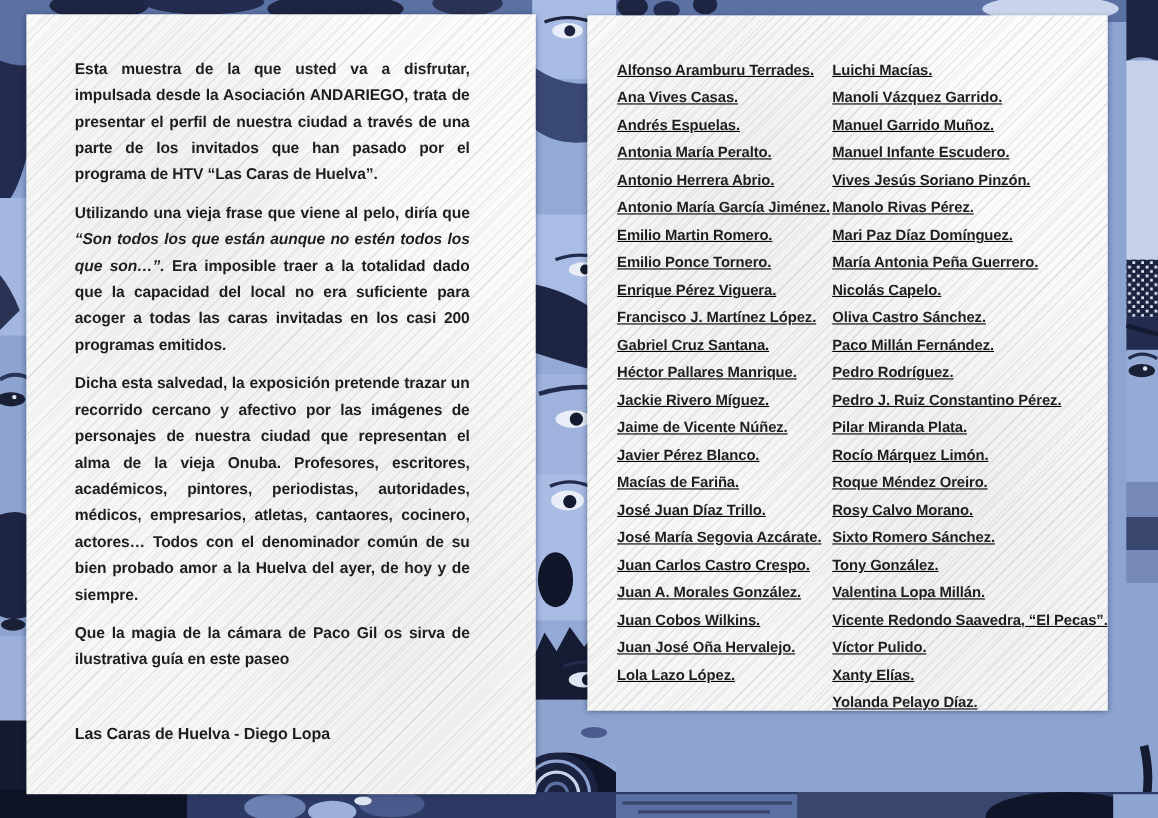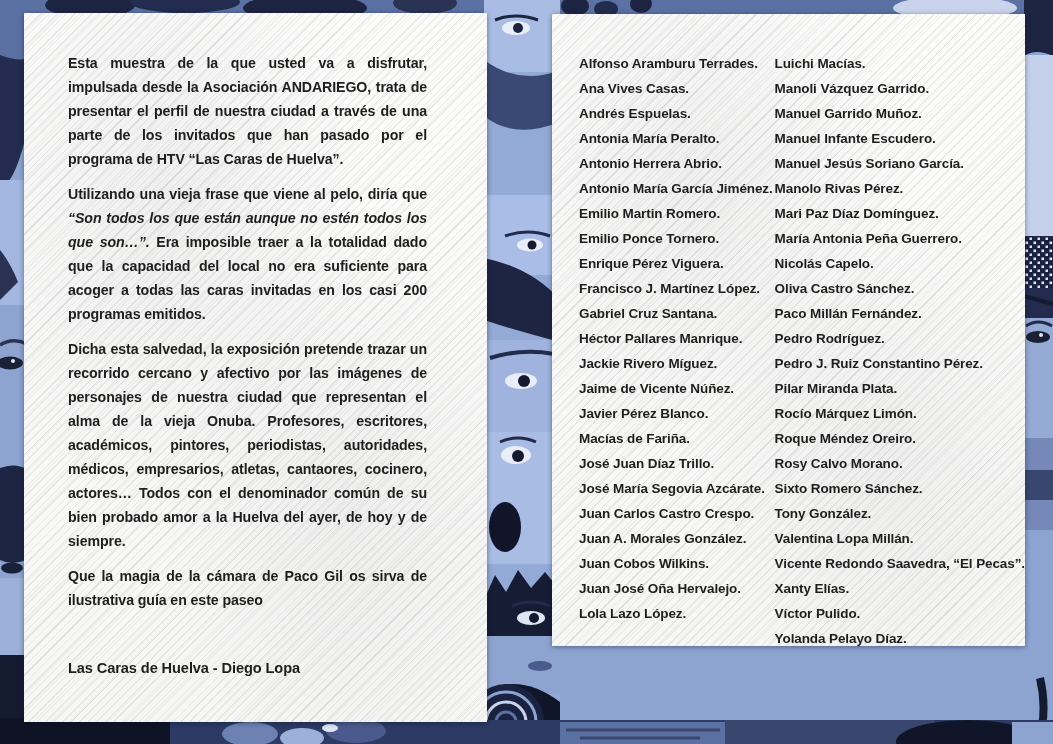--- a/index.html
+++ b/index.html
@@ -14,21 +14,21 @@
     background:
       repeating-linear-gradient(135deg, rgba(98,102,112,0.12) 0px, rgba(98,102,112,0.12) 1px, rgba(0,0,0,0) 1px, rgba(0,0,0,0) 6px),
       repeating-linear-gradient(135deg, rgba(130,134,144,0.07) 0px, rgba(130,134,144,0.07) 2px, rgba(0,0,0,0) 2px, rgba(0,0,0,0) 13px),
       radial-gradient(ellipse at 30% 25%, rgba(140,140,150,0.10), rgba(0,0,0,0) 45%),
       radial-gradient(ellipse at 70% 70%, rgba(140,140,150,0.09), rgba(0,0,0,0) 40%),
       linear-gradient(#fcfcfb,#f6f6f4);
     box-shadow:0 1px 5px rgba(12,18,38,0.45);
     overflow:hidden;
   }
   .panel-left{left:24px;top:13px;width:463px;height:709px;}
-  .panel-right{left:552px;top:14px;width:473px;height:632px;}
+  .panel-right{left:534px;top:14px;width:473px;height:632px;text-decoration:underline;}
   .text-col{padding:38px 60px 0 44px;}
   .body-par{
     margin:0 0 11px 0;
     font-size:14.2px;font-weight:bold;color:#1e1e1e;
     line-height:24px;text-align:justify;letter-spacing:-0.1px;
   }
   .quote-seg{font-style:italic;}
   .signature{
     margin:48px 0 17px 0;
     font-size:14.6px;font-weight:bold;color:#1e1e1e;letter-spacing:-0.1px;
@@ -170,35 +170,35 @@
         <div class="name">Juan A. Morales González.</div>
         <div class="name">Juan Cobos Wilkins.</div>
         <div class="name">Juan José Oña Hervalejo.</div>
         <div class="name">Lola Lazo López.</div>
       </div>
     <div class="col2">
         <div class="name">Luichi Macías.</div>
         <div class="name">Manoli Vázquez Garrido.</div>
         <div class="name">Manuel Garrido Muñoz.</div>
         <div class="name">Manuel Infante Escudero.</div>
-        <div class="name">Manuel Jesús Soriano García.</div>
+        <div class="name">Vives Jesús Soriano Pinzón.</div>
         <div class="name">Manolo Rivas Pérez.</div>
         <div class="name">Mari Paz Díaz Domínguez.</div>
         <div class="name">María Antonia Peña Guerrero.</div>
         <div class="name">Nicolás Capelo.</div>
         <div class="name">Oliva Castro Sánchez.</div>
         <div class="name">Paco Millán Fernández.</div>
         <div class="name">Pedro Rodríguez.</div>
         <div class="name">Pedro J. Ruiz Constantino Pérez.</div>
         <div class="name">Pilar Miranda Plata.</div>
         <div class="name">Rocío Márquez Limón.</div>
         <div class="name">Roque Méndez Oreiro.</div>
         <div class="name">Rosy Calvo Morano.</div>
         <div class="name">Sixto Romero Sánchez.</div>
         <div class="name">Tony González.</div>
         <div class="name">Valentina Lopa Millán.</div>
         <div class="name">Vicente Redondo Saavedra, “El Pecas”.</div>
+        <div class="name">Víctor Pulido.</div>
         <div class="name">Xanty Elías.</div>
-        <div class="name">Víctor Pulido.</div>
         <div class="name">Yolanda Pelayo Díaz.</div>
       </div>
   </div>
 </div>
 
 </body></html>

